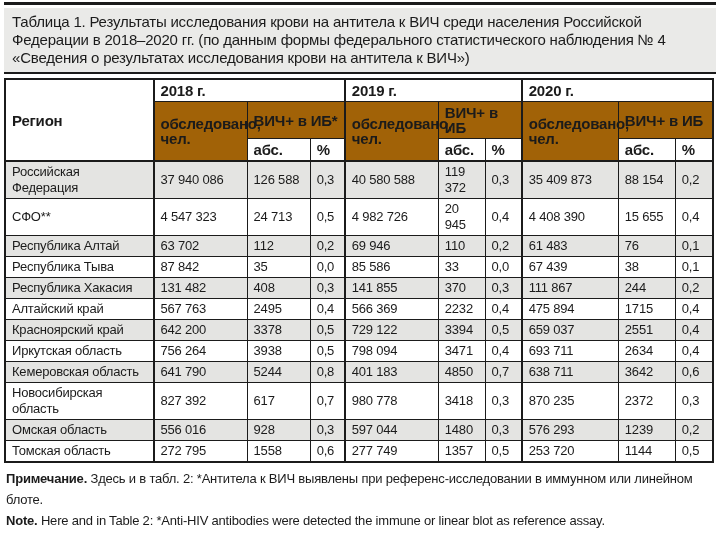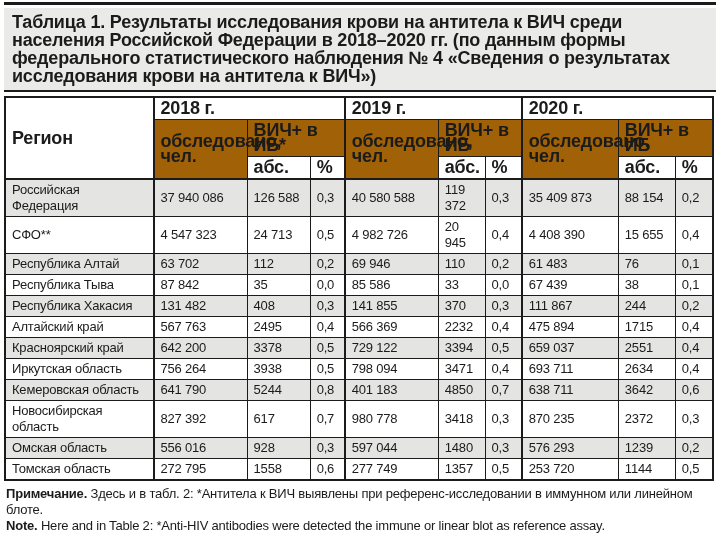--- a/index.html
+++ b/index.html
@@ -16,54 +16,54 @@
     height: 3px; background: #1b1b1b; width: 100%;
   }
   .top-rule { margin-bottom: 3px; }
   .title-block {
     background: #eaeae8;
     border-bottom: 2px solid #1b1b1b;
     padding: 5px 10px 5px 8px;
     margin-bottom: 4px;
   }
   .title-block p {
-    font-weight: bold;
-    font-size: 18px;
+    font-weight: normal;
+    font-size: 15px;
     line-height: 18px;
   }
   table {
     border-collapse: collapse;
     table-layout: fixed;
     width: 710px;
     border: 2px solid #1b1b1b;
   }
   th, td {
     border: 1px solid #1b1b1b;
     text-align: left;
     vertical-align: middle;
     font-size: 13px;
     line-height: 16px;
     padding: 2px 4px 2px 6px;
   }
   thead th {
     font-weight: bold;
     line-height: 15px;
-    font-size: 18px;
+    font-size: 15px;
     background: #ffffff;
     padding: 3px 3px 3px 6px;
   }
   thead th.gray { background: #a16207; }
   thead .hb { border-bottom: 2.5px solid #1b1b1b; margin-top: 24px; }
   .group-start { border-left: 2px solid #1b1b1b; }
   tbody tr:nth-child(odd) td { background: #e4e4e2; }
   tbody tr:nth-child(even) td { background: #ffffff; }
   .notes { padding: 5px 2px 0 2px; }
   .notes p {
     font-size: 13px;
-    line-height: 16px;
+    line-height: 21px;
   }
   .notes strong { font-weight: bold; }
 </style>
 </head>
 <body>
 
 <div class="page">
 
   <div class="rule top-rule"></div>
 

